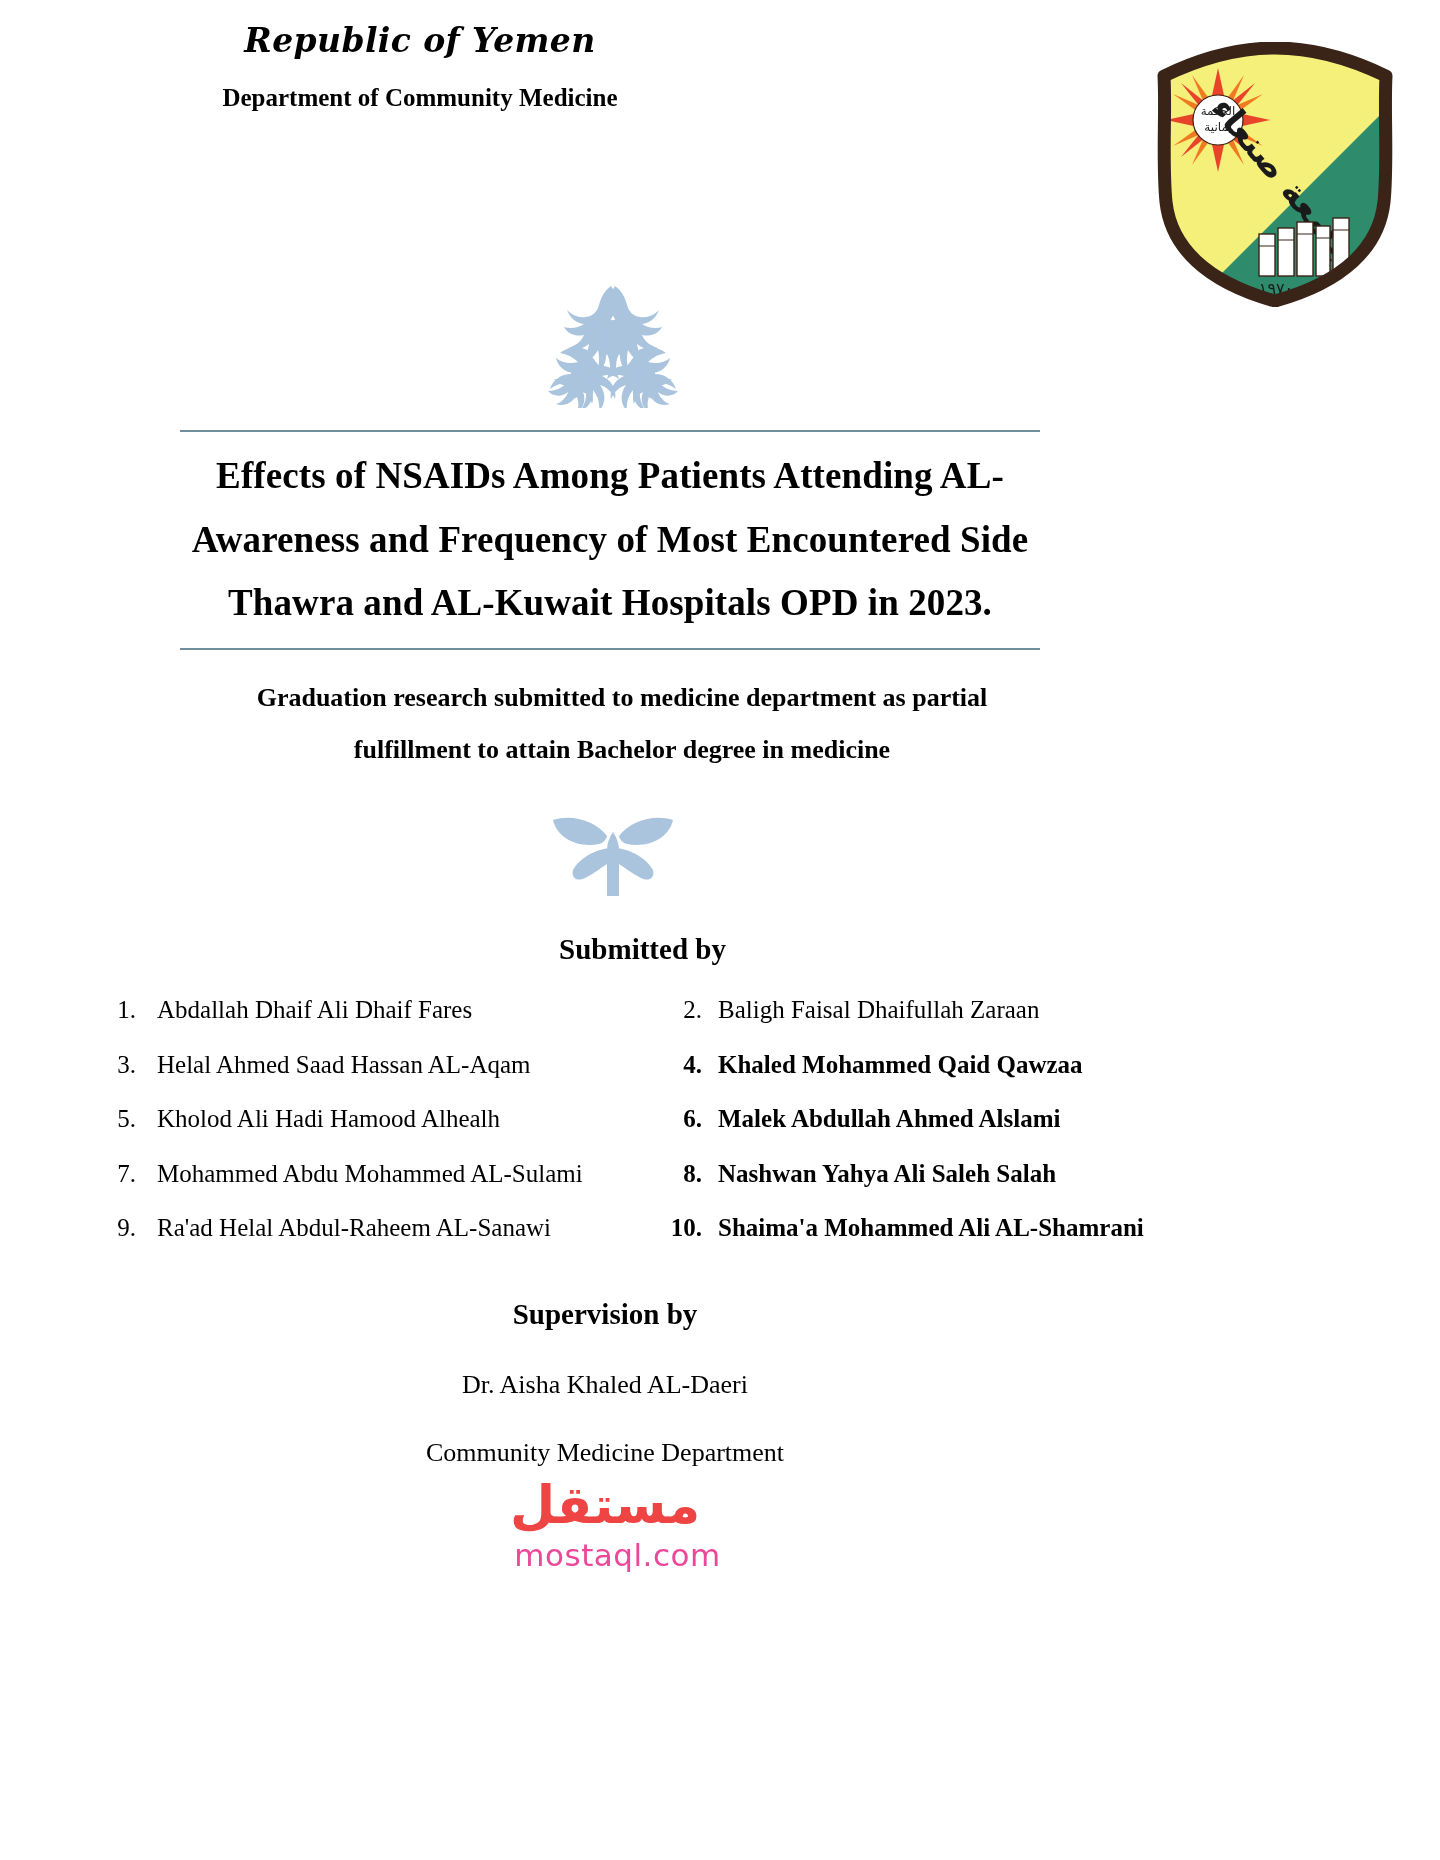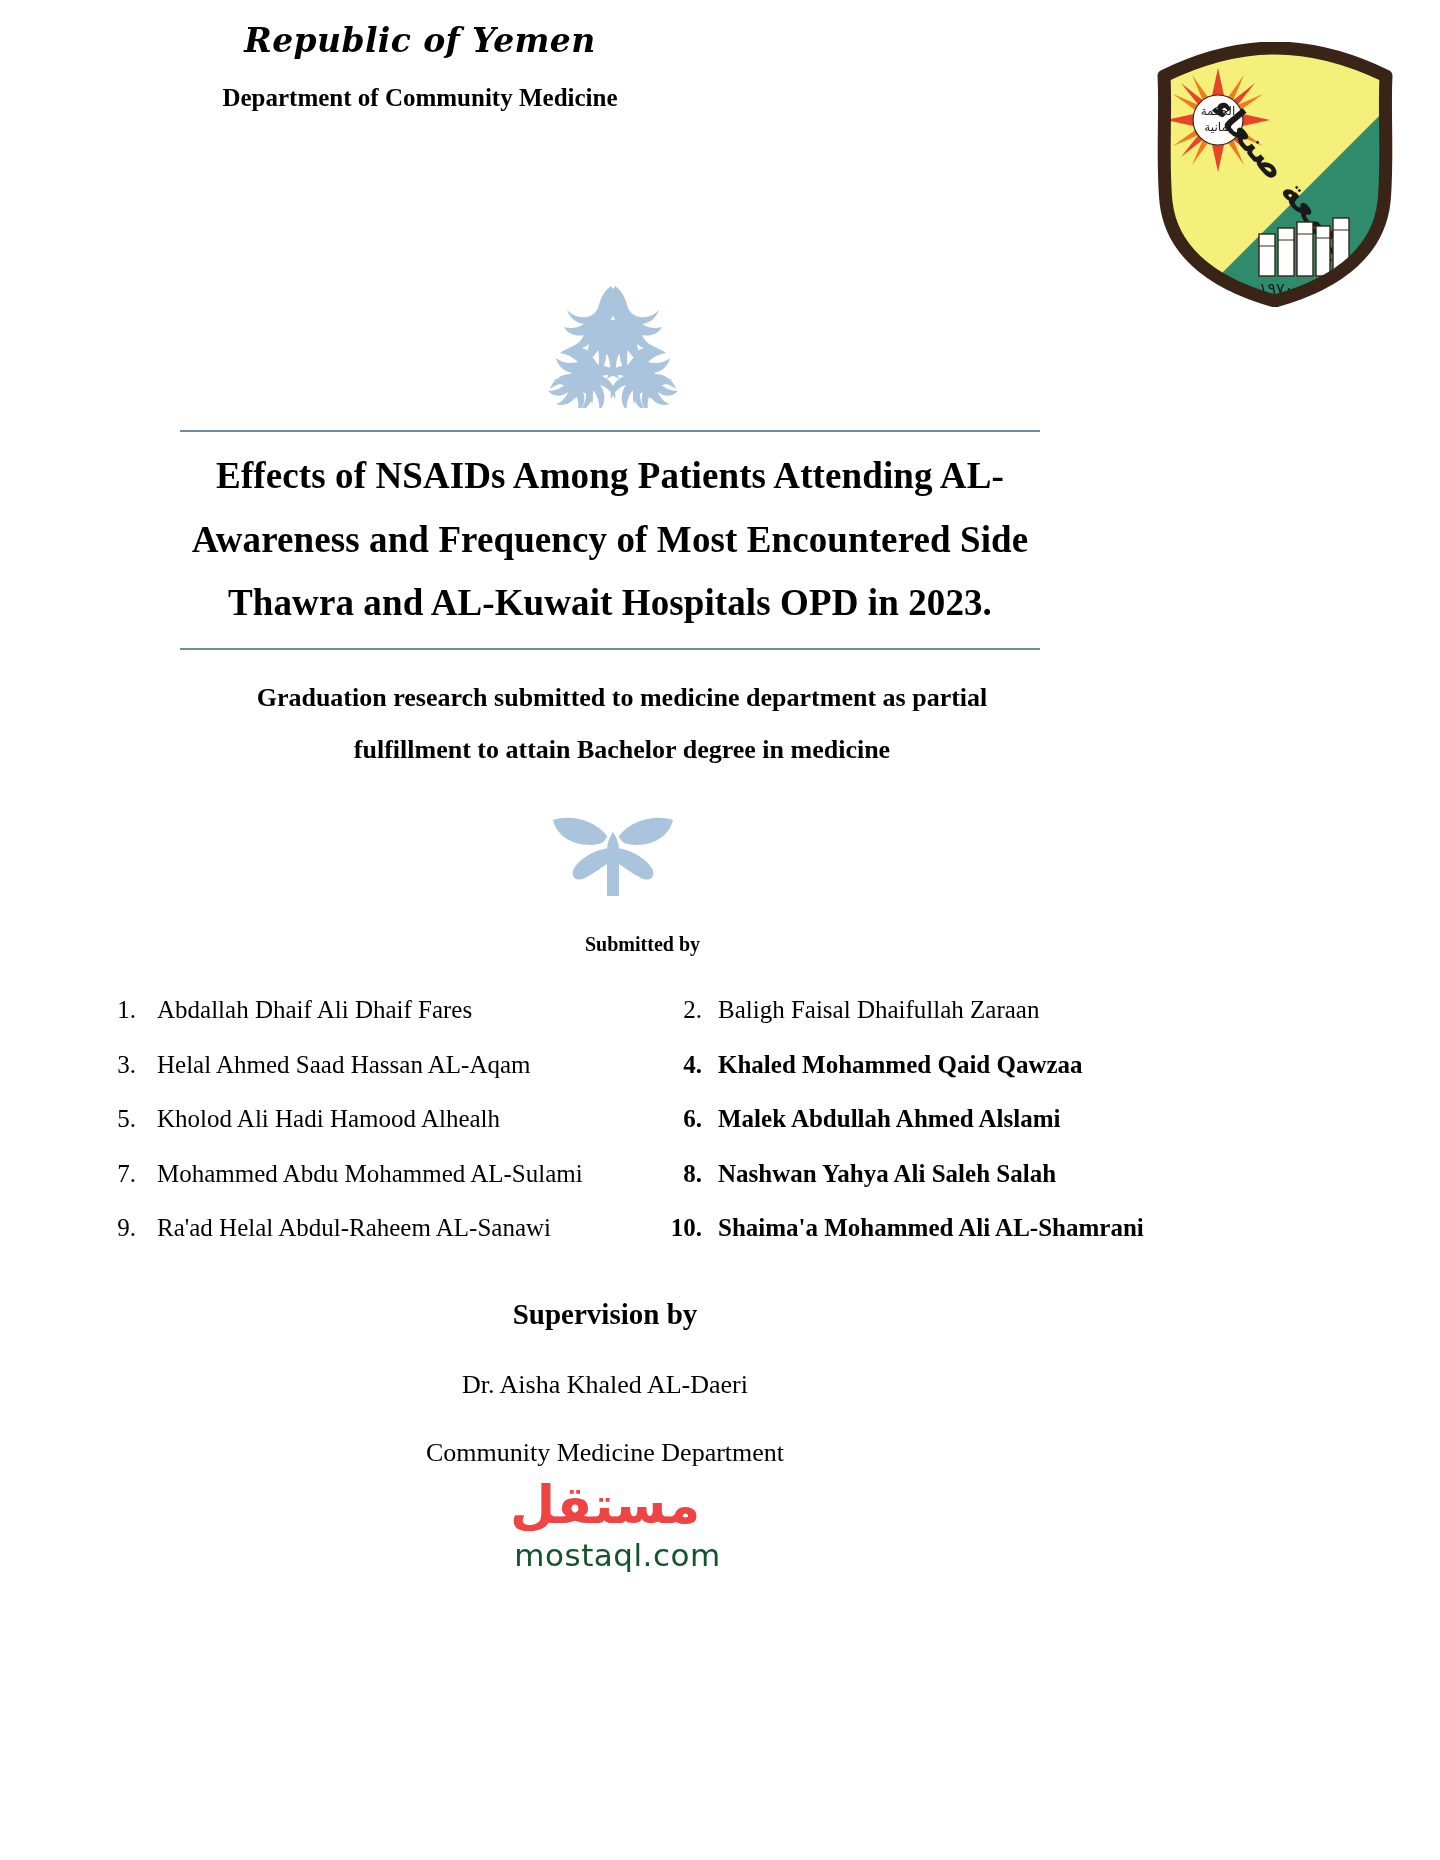--- a/index.html
+++ b/index.html
@@ -121,21 +121,21 @@
   .ornament-mid svg { display:block; width:100%; height:100%; }
 
   
   .submitted-heading {
     position: absolute;
     left: 0;
     top: 933px;
     width: 1285px;
     text-align: center;
     font-weight: 700;
-    font-size: 20px;
+    font-size: 29px;
   }
 
   
   .names {
     position: absolute;
     top: 996px;
     left: 100px;
     width: 1240px;
     height: 285px;
   }
@@ -200,21 +200,21 @@
     font-size: 52px;
     font-weight: 700;
     line-height: 1.05;
     direction: rtl;
     color: #ef4444;
   }
   .wm-en {
     font-family: "DejaVu Sans", sans-serif;
     font-size: 31px;
     letter-spacing: .5px;
-    color: #14532d;
+    color: #ec4899;
     margin-top: 4px;
     padding-left: 25px;
   }
 </style>
 </head>
 <body>
 
 <div class="page">
 
   <div class="header-block">

